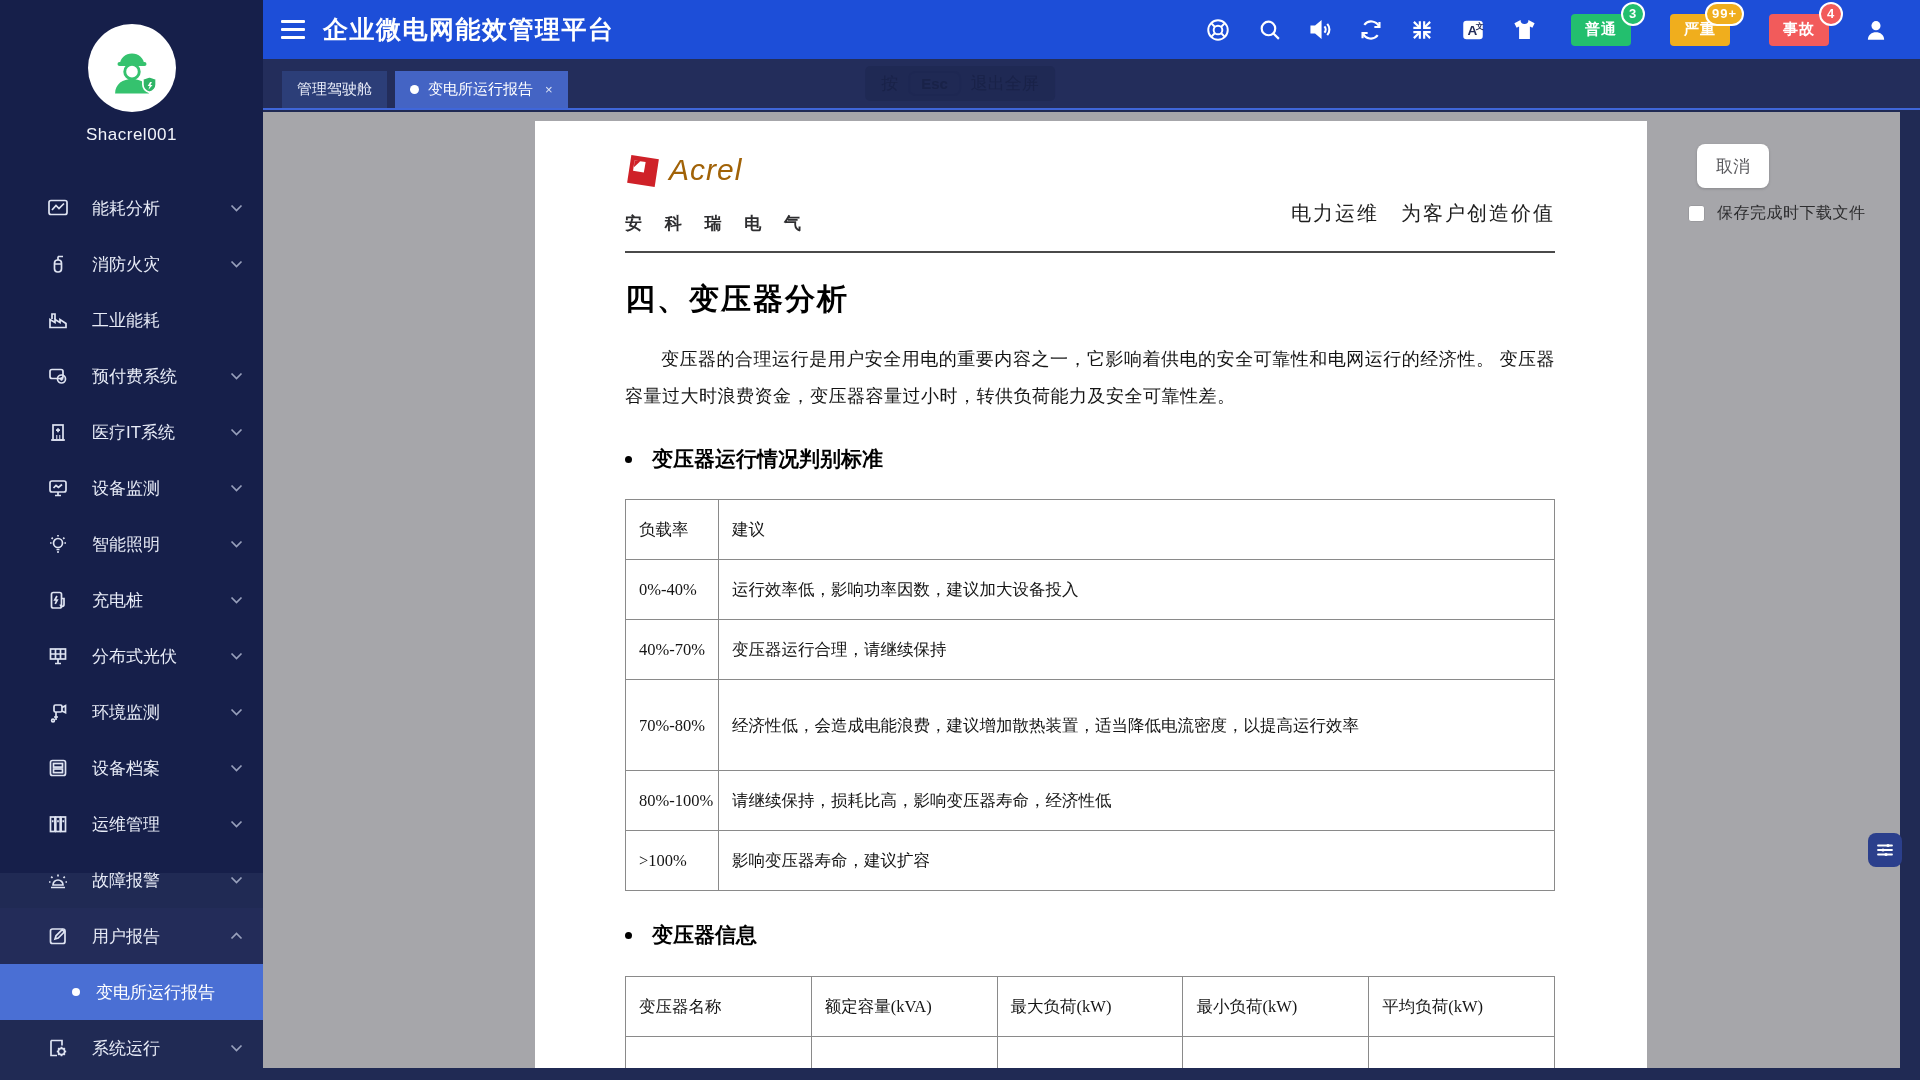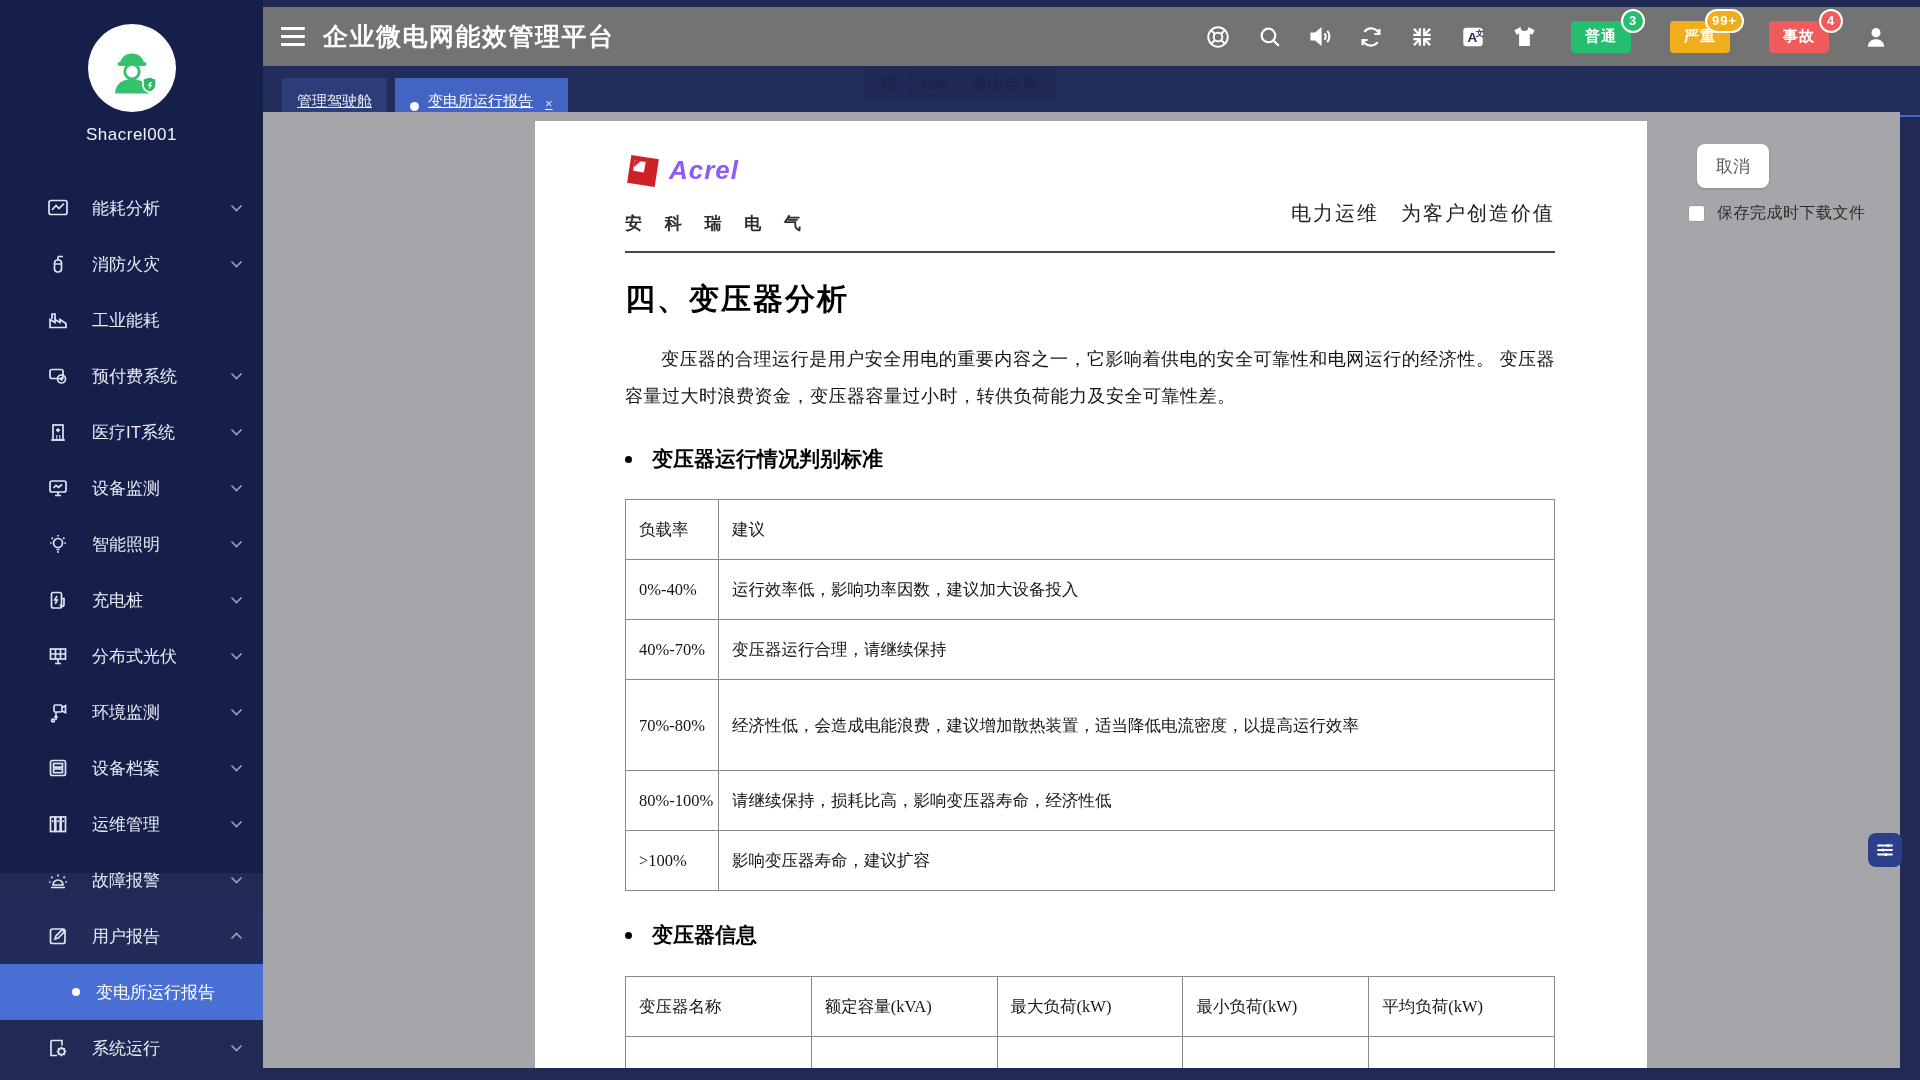--- a/index.html
+++ b/index.html
@@ -18,56 +18,56 @@
   .menu-item { height:56px; display:flex; align-items:center; padding:0 20px 0 46px; color:#e8ecf7; font-size:17px; cursor:pointer; }
   .menu-item.active-parent { background:#232c59; }
   .mi-icon { width:24px; height:24px; margin-right:22px; flex:0 0 24px; display:flex; align-items:center; }
   .chev { margin-left:auto; opacity:.85; }
   .submenu-item { height:56px; background:#4a6fd4; color:#fff; display:flex; align-items:center; padding-left:72px; font-size:17px; cursor:pointer; }
   .sub-bullet { width:8px; height:8px; border-radius:50%; background:#fff; margin-right:16px; }
 
   
   .main { position:absolute; left:263px; top:0; right:0; bottom:0; background:#202a54; }
 
-  .topbar { height:59px; background:#737373; display:flex; align-items:center; padding:0 30px 0 18px;margin-top:7px; }
+  .topbar { height:59px; background:#1d4ed8; display:flex; align-items:center; padding:0 30px 0 18px; }
   .hamburger { width:24px; display:flex; flex-direction:column; gap:5px; cursor:pointer; }
   .hamburger div { height:3px; background:#fff; border-radius:1px; }
   .app-title { color:#fff; font-size:25px; font-weight:bold; margin-left:18px; letter-spacing:1.5px; white-space:nowrap; }
   .topbar-right { margin-left:auto; display:flex; align-items:center; gap:23px; }
   .tb-icon { width:28px; height:28px; display:flex; align-items:center; justify-content:center; cursor:pointer; }
 
   .badge { position:relative; padding:6px 14px 7px; border-radius:4px; color:#fff; font-size:15px; font-weight:bold; cursor:pointer; letter-spacing:1px; }
   .badge-green { background:#23bf6e; margin-left:10px; }
   .badge-yellow { background:#f0ae1d; margin-left:16px; }
   .badge-red { background:#f25b5b; margin-left:16px; }
   .bubble { position:absolute; top:-12px; right:-14px; min-width:24px; height:24px; border-radius:12px; border:2px solid #fff; color:#fff; font-size:13px; font-weight:bold; display:flex; align-items:center; justify-content:center; padding:0 5px; }
   .bubble-green { background:#23bf6e; }
   .bubble-yellow { background:#f0ae1d; }
   .bubble-red { background:#f25b5b; }
 
   .tabbar { height:51px; background:#232d5b; border-bottom:2px solid #3f66d9; display:flex; align-items:flex-end; padding-left:19px; gap:8px; }
-  .tab { height:37px; display:flex; align-items:flex-end; padding:4px 15px; color:#e7ebf8; font-size:15px; cursor:pointer;text-decoration:underline; }
+  .tab { height:37px; display:flex; align-items:center; padding:4px 15px; color:#e7ebf8; font-size:15px; cursor:pointer; }
   .tab-inactive { background:#2c3e78; }
   .tab-active { background:#4464c4; color:#fff; }
   .tab-dot { width:9px; height:9px; border-radius:50%; background:#fff; margin-right:9px; }
   .tab-close { margin-left:12px; font-size:13px; color:#dfe5f5; cursor:pointer; }
 
   
   .fs-toast { position:absolute; left:50%; top:66px; transform:translateX(-50%); z-index:35;
     display:flex; align-items:center; gap:10px; color:#161f42; font-size:17px; opacity:.75;
     background:rgba(16,23,54,0.25); padding:5px 16px; border-radius:5px; }
   .esc-key { border:2px solid #1c2650; border-radius:7px; padding:2px 11px; font-size:15px; font-weight:bold; color:#161f42; }
 
   
   .content { position:absolute; top:112px; left:0; right:20px; bottom:12px; background:#a6a6aa; overflow:hidden; }
   .page { position:absolute; left:272px; top:9px; bottom:0; width:1112px; background:#fff; overflow:hidden; padding:0 92px 0 90px; }
 
   .doc-header { display:flex; justify-content:space-between; align-items:flex-end; padding-top:32px; padding-bottom:16px; border-bottom:2px solid #4a4a4a; }
   .logo-row { display:flex; align-items:flex-start; gap:8px; }
-  .logo-text { font-size:26px; font-weight:700; font-style:italic; color:#8b5cf6; line-height:34px; letter-spacing:1px; }
+  .logo-text { font-size:30px; font-weight:400; font-style:italic; color:#a16207; line-height:34px; letter-spacing:1px; }
   .logo-sub { font-size:17px; font-weight:bold; letter-spacing:9px; color:#2e2e30; margin-top:23px; }
   .slogan { font-family:"Liberation Serif", serif; font-size:20px; color:#1d1d1d; padding-bottom:8px; letter-spacing:2px; white-space:nowrap; }
 
   .doc-title { font-family:"Liberation Serif", serif; font-size:30px; font-weight:bold; color:#000; margin-top:26px; letter-spacing:2px; }
   .doc-para { font-family:"Liberation Serif", serif; font-size:18px; line-height:37px; color:#141414; margin-top:21px; text-indent:2em; text-align:justify; letter-spacing:.5px; }
   .doc-h2 { font-family:"Liberation Serif", serif; font-size:21px; font-weight:bold; color:#000; margin-top:30px; display:flex; align-items:center;gap:8px; }
   .h2-bullet { width:7px; height:7px; border-radius:50%; background:#000; margin-right:12px; flex:0 0 7px; }
 
   table.doc-table { border-collapse:collapse; margin-top:26px; width:930px; font-family:"Liberation Serif", serif; font-size:16.5px; color:#141414; table-layout:fixed; }
   table.doc-table td { border:1px solid #8a8a8a; padding:6px 13px; vertical-align:middle; line-height:29px; }

